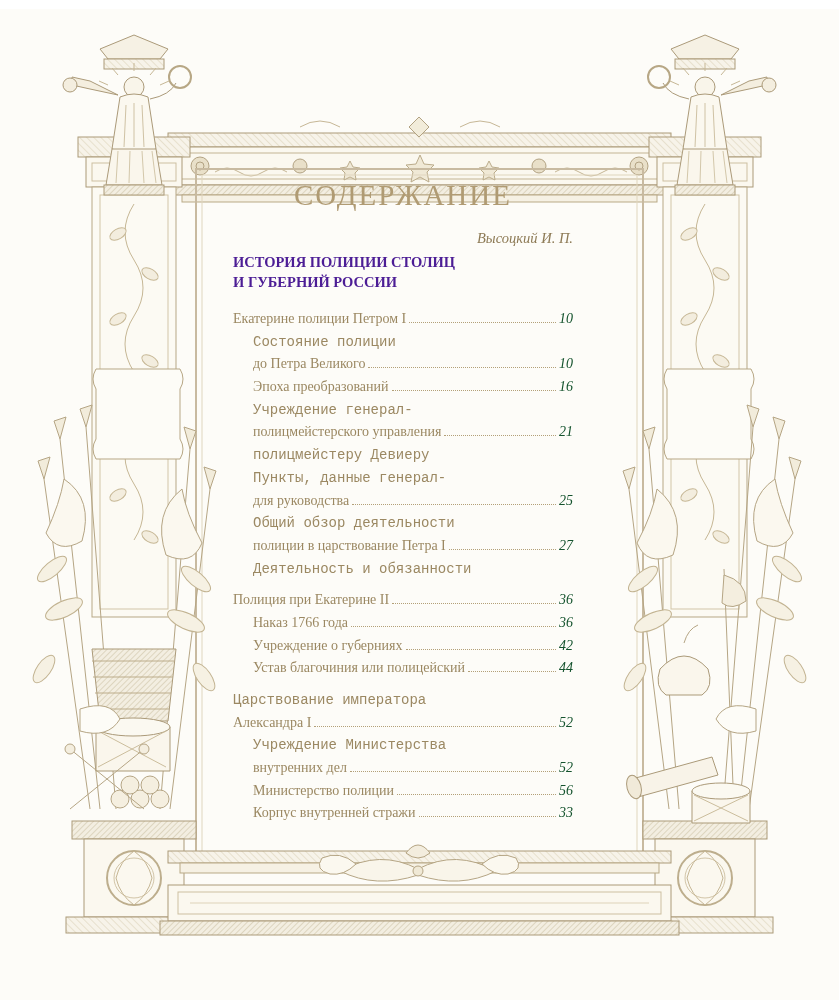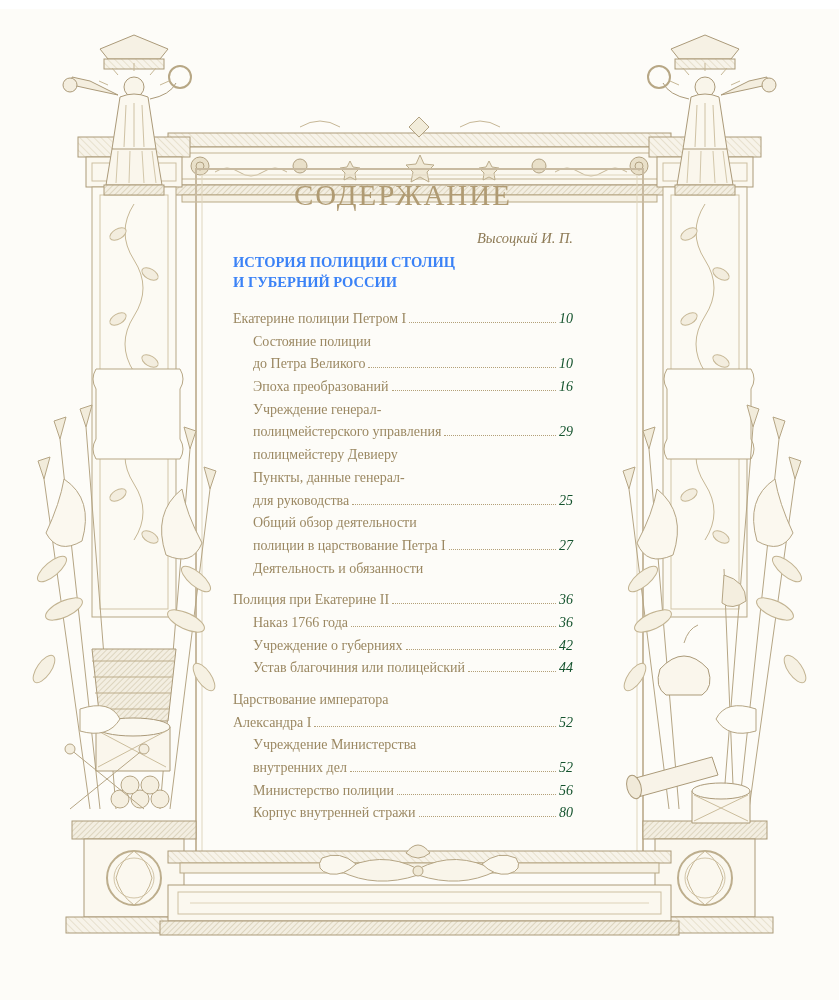--- a/index.html
+++ b/index.html
@@ -53,21 +53,21 @@
   .author {
     font-style: italic;
     font-size: 14.5px;
     color: #8d7a55;
     margin: 0 0 6px 0;
     text-align: right;
   }
   .work-title {
     font-weight: bold;
     font-size: 14.5px;
-    color: #3b82f6;
+    color: #4c1d95;
     line-height: 1.35;
     margin: 0 0 16px 0;
   }
 
   .entries {
     list-style: none;
     margin: 0;
     padding: 0;
   }
   .entry {
@@ -96,20 +96,21 @@
     min-width: 8px;
     height: 0;
   }
   .entry .page {
     flex: 0 0 auto;
     color: #14532d;
     font-style: italic;
   }
   .entry .cont {
     display: block;
+    font-family: Liberation Mono, monospace;
   }
   .group-gap {
     height: 9px;
   }
 </style>
 </head>
 <body>
 
 <div id="page">
 
@@ -407,21 +408,21 @@
             <span class="label">Эпоха преобразований</span>
             <span class="leader"></span>
             <span class="page">16</span>
           </span>
         </li>
         <li class="entry lvl2">
           <span class="cont">Учреждение генерал-</span>
           <span class="row">
             <span class="label">полицмейстерского управления</span>
             <span class="leader"></span>
-            <span class="page">29</span>
+            <span class="page">21</span>
           </span>
         </li>
         <li class="entry lvl2">
           <span class="cont">полицмейстеру Девиеру</span>
           <span class="cont">Пункты, данные генерал-</span>
           <span class="row">
             <span class="label">для руководства</span>
             <span class="leader"></span>
             <span class="page">25</span>
           </span>
@@ -487,19 +488,19 @@
           <span class="row">
             <span class="label">Министерство полиции</span>
             <span class="leader"></span>
             <span class="page">56</span>
           </span>
         </li>
         <li class="entry lvl2">
           <span class="row">
             <span class="label">Корпус внутренней стражи</span>
             <span class="leader"></span>
-            <span class="page">80</span>
+            <span class="page">33</span>
           </span>
         </li>
       </ul>
   </div>
 
 </div>
 
 </body></html>

